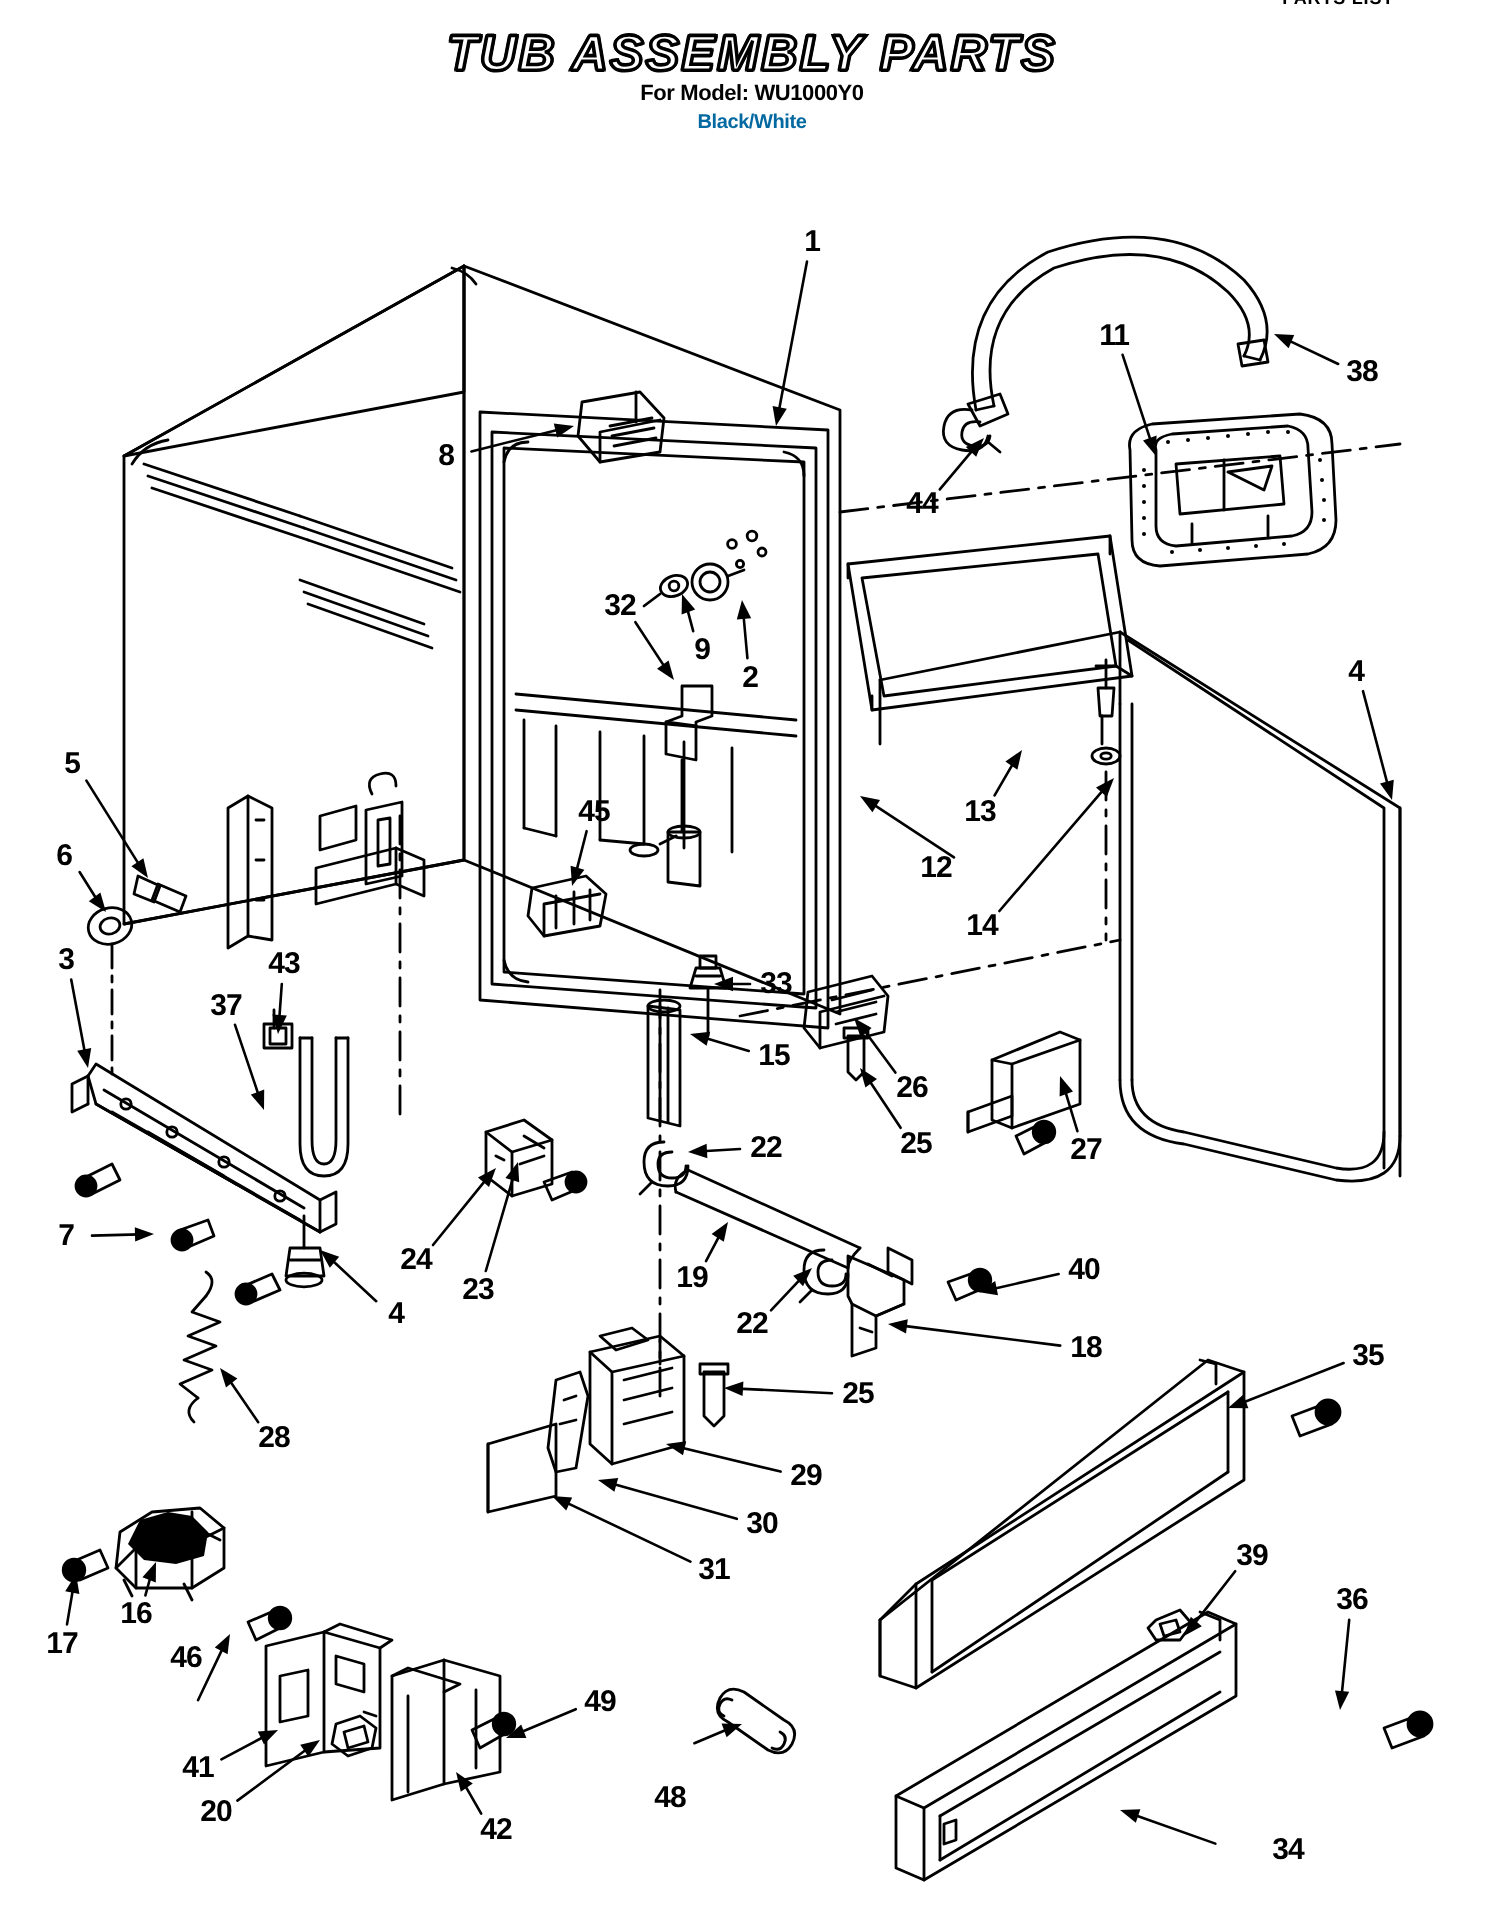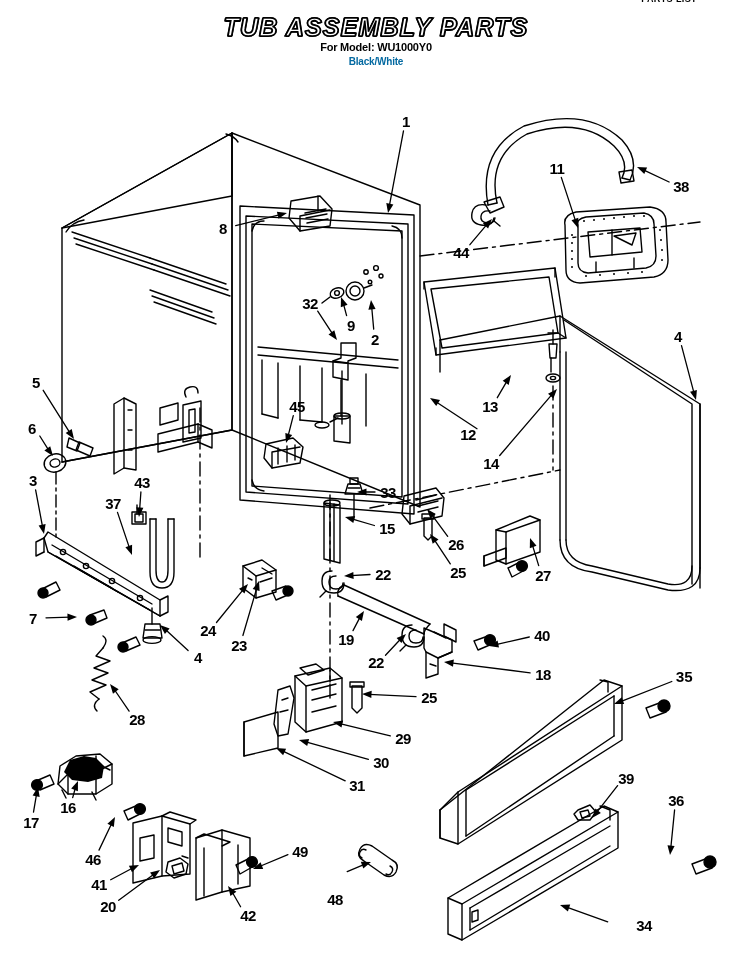--- a/index.html
+++ b/index.html
@@ -668,30 +668,30 @@
       <div class="callout" style="left: 429px; top: 697px;">25</div>
       <div class="callout" style="left: 456px; top: 544px;">26</div>
       <div class="callout" style="left: 543px; top: 575px;">27</div>
       <div class="callout" style="left: 137px; top: 719px;">28</div>
       <div class="callout" style="left: 403px; top: 738px;">29</div>
       <div class="callout" style="left: 381px; top: 762px;">30</div>
       <div class="callout" style="left: 357px; top: 785px;">31</div>
       <div class="callout" style="left: 310px; top: 303px;">32</div>
       <div class="callout" style="left: 388px; top: 492px;">33</div>
       <div class="callout" style="left: 620px; top: 925px; margin-left: 24px;">34</div>
-      <div class="callout" style="left: 684px; top: 678px; font-family: Liberation Mono, monospace;">35</div>
+      <div class="callout" style="left: 684px; top: 678px;">35</div>
       <div class="callout" style="left: 676px; top: 800px;">36</div>
       <div class="callout" style="left: 113px; top: 503px;">37</div>
       <div class="callout" style="left: 681px; top: 186px;">38</div>
       <div class="callout" style="left: 626px; top: 778px;">39</div>
       <div class="callout" style="left: 542px; top: 635px;">40</div>
       <div class="callout" style="left: 99px; top: 884px;">41</div>
       <div class="callout" style="left: 248px; top: 915px;">42</div>
       <div class="callout" style="left: 142px; top: 482px;">43</div>
       <div class="callout" style="left: 461px; top: 252px;">44</div>
       <div class="callout" style="left: 297px; top: 406px;">45</div>
-      <div class="callout" style="left: 93px; top: 859px;">46</div>
+      <div class="callout" style="left: 93px; top: 829px;">46</div>
       <div class="callout" style="left: 108px; top: 906px;">20</div>
       <div class="callout" style="left: 335px; top: 899px;">48</div>
       <div class="callout" style="left: 300px; top: 851px;">49</div>
     </div>
 
 </div>
 
 </body></html>

